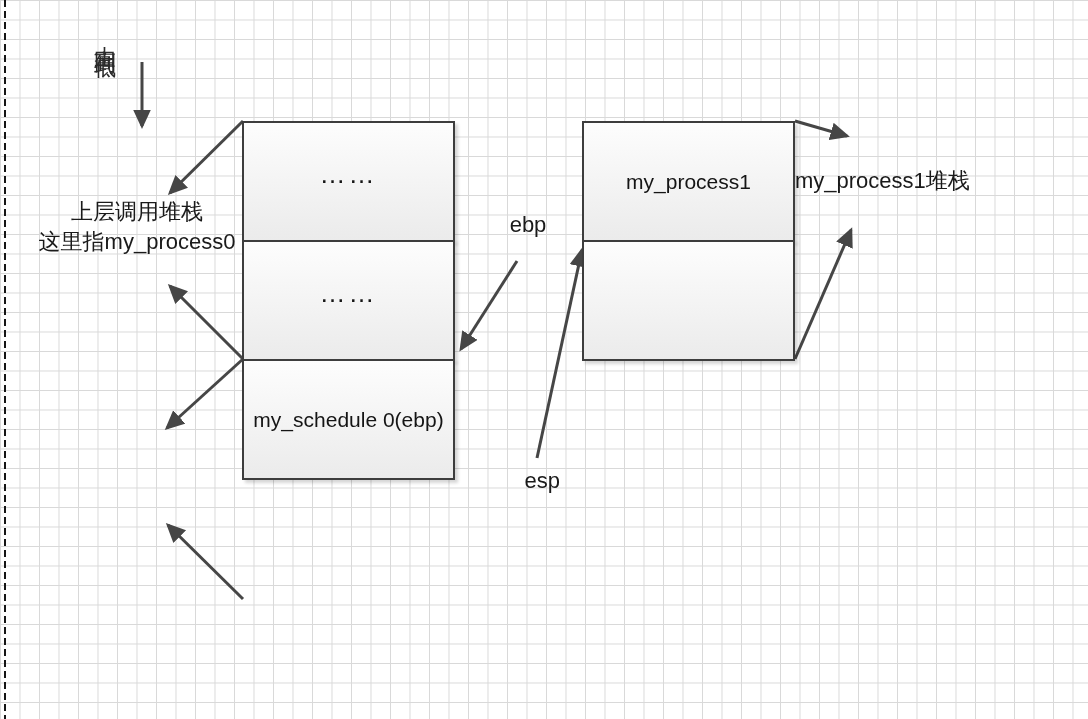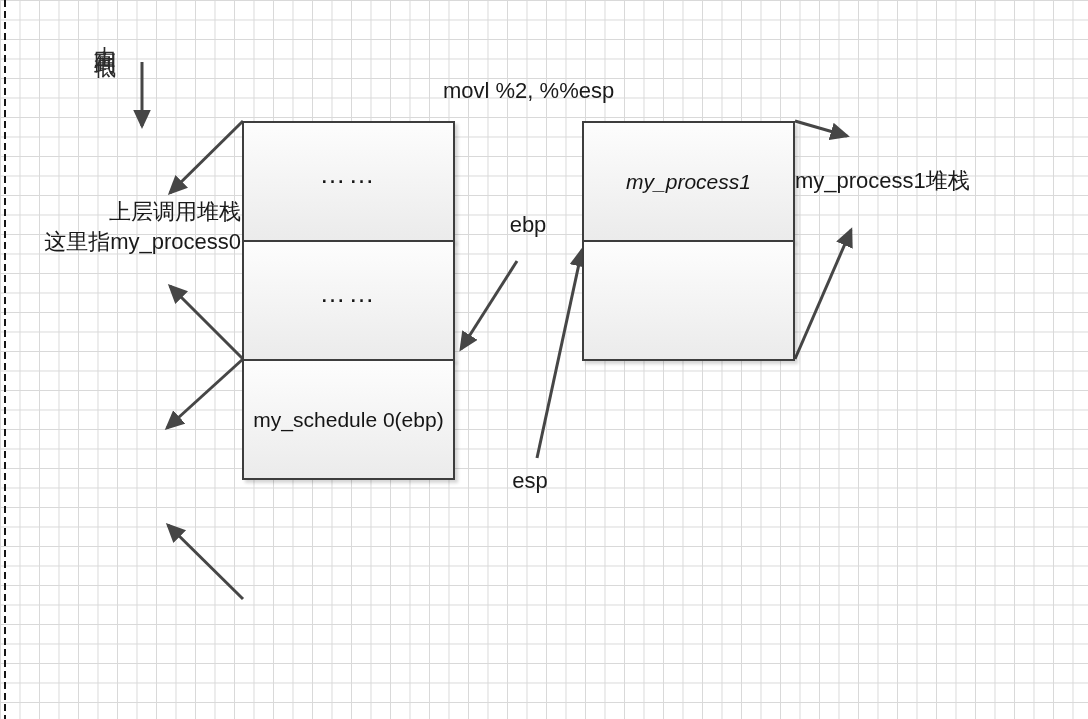--- a/index.html
+++ b/index.html
@@ -33,29 +33,29 @@
   .cell{
     width:100%;border:2px solid var(--border);
     background:linear-gradient(to bottom,var(--cell-top),var(--cell-bottom));
     box-shadow:3px 3px 3px rgba(0,0,0,0.16);
     display:flex;align-items:center;justify-content:center;
     font-size:21px;color:#151515;
   }
   .cell + .cell{margin-top:-2px;}
   .left-stack{left:242px;top:121px;width:213px;}
   .left-stack .cell{height:121px;}
-  .right-stack{left:582px;top:121px;width:213px;font-style:italic;}
+  .right-stack{left:582px;top:121px;width:213px;}
   .right-stack .cell{height:121px;}
   .dots-cell{font-size:26px;letter-spacing:3px;}
   .dots-cell span{transform:translateY(-7px);display:inline-block;}
   .lbl-movl{left:443px;top:78px;}
   .lbl-ebp{left:498px;top:212px;width:60px;text-align:center;}
-  .lbl-esp{left:500px;top:468px;width:60px;text-align:center;}
+  .lbl-esp{left:500px;top:468px;width:60px;text-align:right;}
   .lbl-caller{left:33px;top:197px;width:208px;}
-  .lbl-caller div{text-align:right;line-height:30px;}
+  .lbl-caller div{text-align:center;line-height:30px;}
   .lbl-schedule{left:30px;top:455px;width:212px;text-align:center;}
   .lbl-process1-stack{left:795px;top:168px;}
 </style>
 </head>
 <body>
 
 <div class="canvas">
 
   <svg class="overlay" viewBox="0 0 1088 719" xmlns="http://www.w3.org/2000/svg">
     <defs>
@@ -70,21 +70,20 @@
     <line x1="243" y1="359" x2="167" y2="428" marker-end="url(#ah)"></line>
     <line x1="243" y1="599" x2="168" y2="525" marker-end="url(#ah)"></line>
     <line x1="517" y1="261" x2="461" y2="349" marker-end="url(#ah)"></line>
     <line x1="537" y1="458" x2="582" y2="250" marker-end="url(#ah)"></line>
     <line x1="795" y1="121" x2="847" y2="136" marker-end="url(#ah)"></line>
     <line x1="795" y1="359" x2="851" y2="230" marker-end="url(#ah)"></line>
   </svg>
 
   <div class="vtext">由高到低</div>
 
-  <div class="label lbl-movl">movl %2, %%esp</div>
 
   <div class="label lbl-caller">
     <div class="cjk-serif">上层调用堆栈</div>
     <div>这里指my_process0</div>
   </div>
 
 
   <div class="label lbl-ebp">ebp</div>
 
   <div class="label lbl-esp">esp</div>

